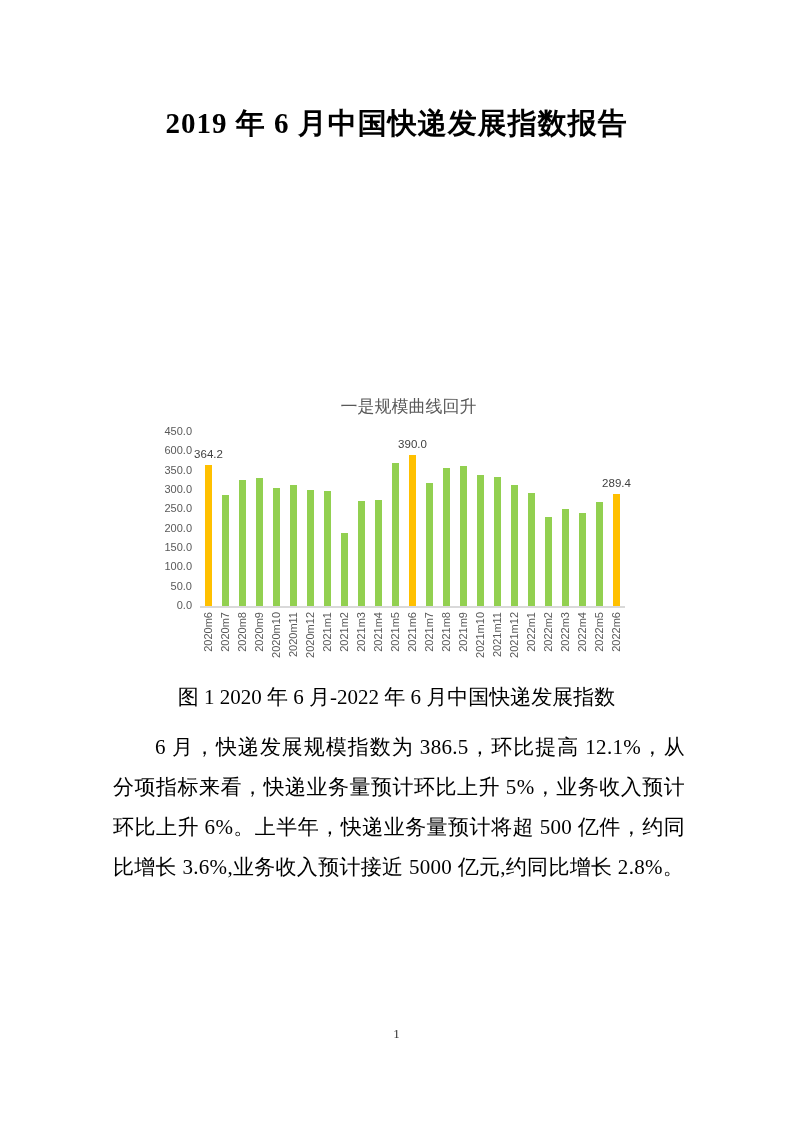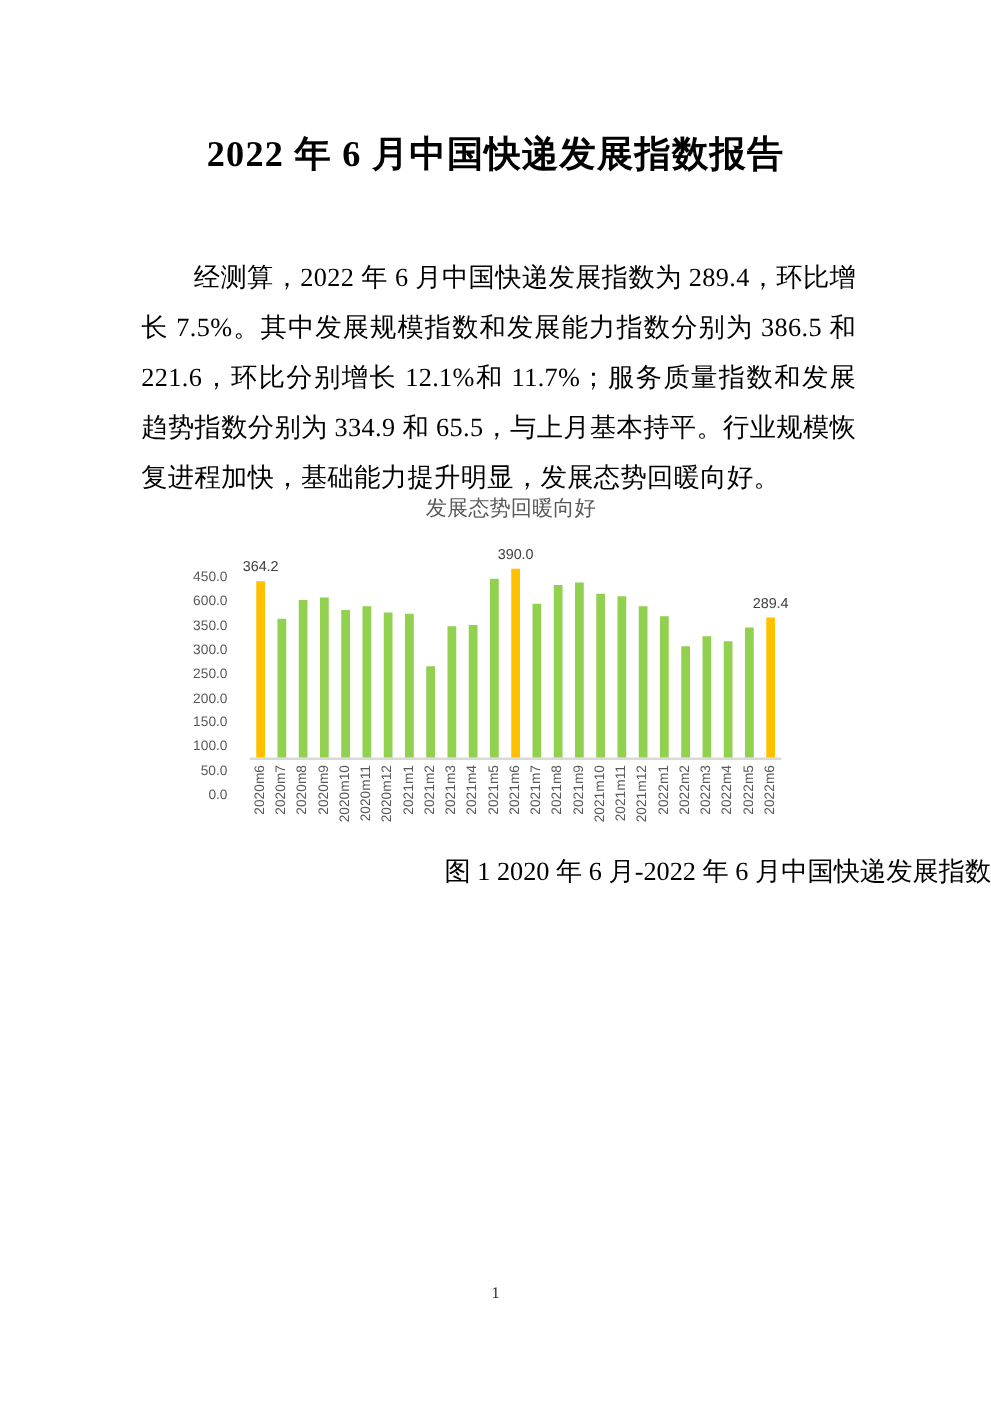--- a/index.html
+++ b/index.html
@@ -36,21 +36,21 @@
   }
   #para1 { top: 202px; }
   #para2 { top: 727px; }
   #para3 { top: 868px; }
   .bold-run { font-weight: bold; }
   .figure-caption {
     position: absolute;
     top: 679px;
     left: 0;
     width: 100%;
-    text-align: right;
+    text-align: center;
     font-size: 21px;
     line-height: 36px;
     margin: 0;
   }
   .page-number {
     position: absolute;
     top: 1026px;
     left: 0;
     width: 100%;
     text-align: center;
@@ -69,26 +69,25 @@
     text-align: center;
     color: #595959;
     font-size: 17px;
     line-height: 22px;
     padding-left: 30px;
   }
   .chart-body { display: flex; margin-top: 14px; }
   .yaxis { position: relative; width: 38px; height: 174px; flex: none; }
   .ytick {
     position: absolute;
-    right: 18px;
+    right: 8px;
     font-size: 11px;
     color: #595959;
     line-height: 13px;
     white-space: nowrap;
-    margin-top: 31px;
   }
   .plot-col { flex: 1; min-width: 0; }
   .plot {
     position: relative;
     display: flex;
     align-items: flex-end;
     height: 174px;
     border-bottom: 2px solid #d9d9d9;
   }
   .slot { flex: 1; display: flex; justify-content: center; }
@@ -116,26 +115,25 @@
     color: #595959;
     line-height: 1;
     white-space: nowrap;
   }
 </style>
 </head>
 <body>
 
 <div class="page">
 
-  <h1 class="doc-title">2022 年 6 月中国快递发展指数报告</h1>
-
-  <p class="para" id="para1">经测算，2022 年 6 月中国快递发展指数为 289.4，环比增长 7.5%。其中发展规模指数和发展能力指数分别为 386.5 和 221.6，环比分别增长 12.1%和 11.7%；服务质量指数和发展趋势指数分别为 334.9 和 65.5，与上月基本持平。行业规模恢复进程加快，基础能力提升明显，发展态势回暖向好。</p>
+  <h1 class="doc-title">2019 年 6 月中国快递发展指数报告</h1>
+
 
   <div class="chart">
-    <div class="chart-title">发展态势回暖向好</div>
+    <div class="chart-title">一是规模曲线回升</div>
     <div class="chart-body">
       <div class="yaxis">
           <div class="ytick" style="top: 167px;">0.0</div>
           <div class="ytick" style="top: 147.667px;">50.0</div>
           <div class="ytick" style="top: 128.333px;">100.0</div>
           <div class="ytick" style="top: 109px;">150.0</div>
           <div class="ytick" style="top: 89.6667px;">200.0</div>
           <div class="ytick" style="top: 70.3333px; text-align: right;">250.0</div>
           <div class="ytick" style="top: 51px;">300.0</div>
           <div class="ytick" style="top: 31.6667px;">350.0</div>
@@ -299,17 +297,18 @@
             <div class="xslot">
               <span class="xlab">2022m6</span>
             </div>
           </div>
       </div>
     </div>
   </div>
 
   <p class="figure-caption">图 1 2020 年 6 月-2022 年 6 月中国快递发展指数</p>
 
+  <p class="para" id="para2">6 月，快递发展规模指数为 386.5，环比提高 12.1%，从分项指标来看，快递业务量预计环比上升 5%，业务收入预计环比上升 6%。上半年，快递业务量预计将超 500 亿件，约同比增长 3.6%,业务收入预计接近 5000 亿元,约同比增长 2.8%。</p>
 
 
   <div class="page-number">1</div>
 
 </div>
 
 </body></html>

